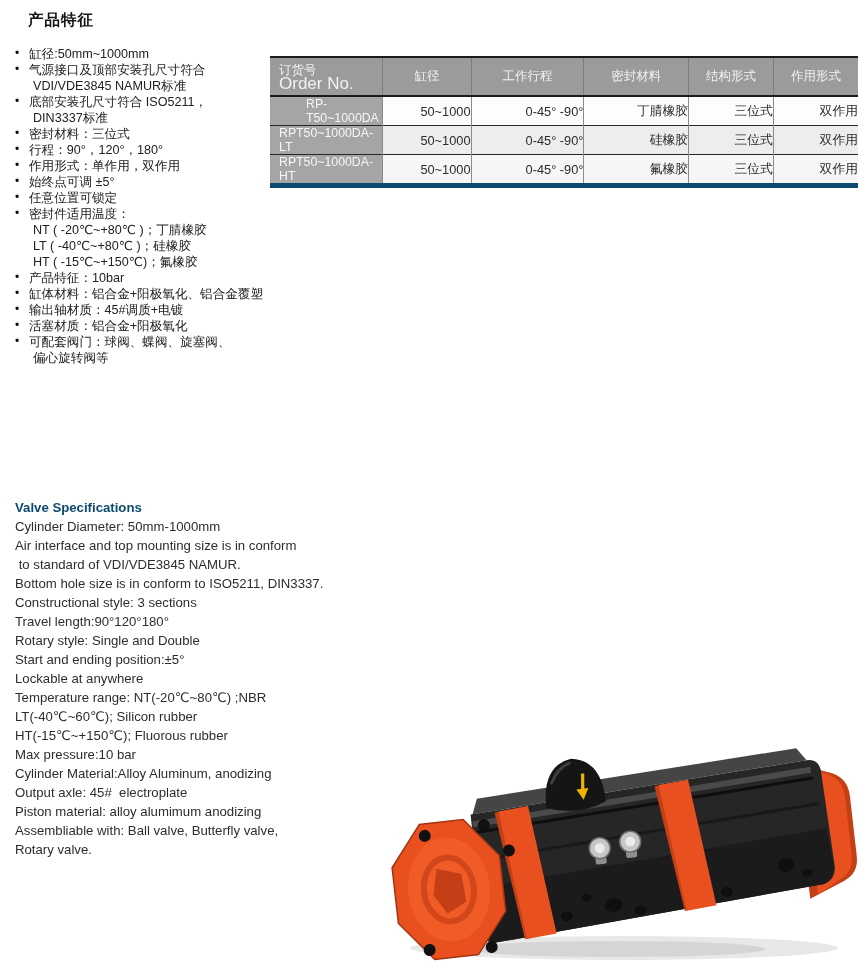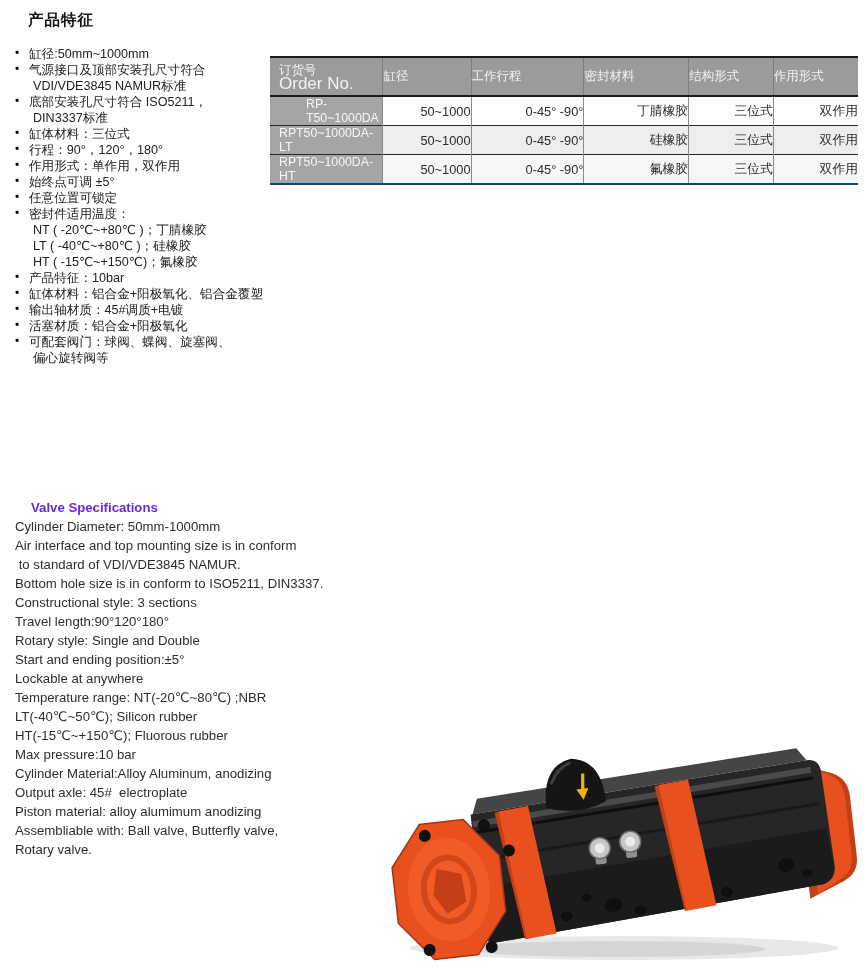--- a/index.html
+++ b/index.html
@@ -31,25 +31,25 @@
   .feat-line{position:relative;padding-left:15px;}
   .feat-line.cont{padding-left:19px;}
   .feat-line .dot{
     position:absolute;left:1px;top:-1px;font-size:12px;color:#111;
   }
 
   
   .spec-table-wrap{position:absolute;left:270px;top:56px;width:588px;}
   table.spec{
     width:100%;border-collapse:collapse;table-layout:fixed;
-    border-top:2px solid #1b1b1b;border-bottom:2px solid #0c4a6e;
+    border-top:2px solid #1b1b1b;border-bottom:5px solid #0c4a6e;
   }
   table.spec th{
     background:var(--table-header-bg);color:#f2f2f2;font-weight:normal;
-    height:39px;font-size:12.5px;text-align:left;vertical-align:middle;
+    height:39px;font-size:12.5px;text-align:center;vertical-align:middle;
     border-bottom:2px solid #1b1b1b;border-left:1px solid #7e7e7e;
   }
   table.spec th:first-child{border-left:none;text-align:left;padding-left:9px;}
   table.spec th .h-zh{font-size:12.5px;line-height:14px;}
   table.spec th .h-en{font-size:17px;line-height:13px;}
   table.spec td{
     height:22px;font-size:12.8px;text-align:right;vertical-align:middle;
     color:#2c2c2c;border-left:1px solid #8a8a8a;border-top:1.5px solid #262626;
   }
   table.spec tr:first-child td{border-top:none;padding-left:36px;}
@@ -66,21 +66,21 @@
   table.spec col.c3{width:19.2%;}
   table.spec col.c4{width:17.8%;}
   table.spec col.c5{width:14.4%;}
   table.spec col.c6{width:14.4%;}
 
   
   .valve-specs{
     position:absolute;left:15px;top:498px;width:370px;
     font-size:13.2px;line-height:19px;color:#2d2d2d;
   }
-  .valve-specs .heading{font-weight:bold;color:#6d28d9;margin-left:16px;}
+  .valve-specs .heading{font-weight:bold;color:#0c4a6e;}
   .eng-line{white-space:pre-wrap;}
 
   
   .figure{position:absolute;left:376px;top:738px;width:488px;height:234px;}
   .figure svg{width:100%;height:100%;display:block;}
   .f-orange{fill:var(--actuator-orange);}
   .f-orange-hi{fill:#f05b26;}
   .f-orange-dk{fill:#c43f16;}
   .f-body{fill:#262626;}
   .f-top{fill:#454545;}
@@ -93,21 +93,21 @@
 <div class="page">
 
   <div class="page-title">产品特征</div>
 
   <div class="features">
       <div class="feat-line"><span class="dot">•</span><span>缸径:50mm~1000mm</span></div>
       <div class="feat-line"><span class="dot">•</span><span>气源接口及顶部安装孔尺寸符合</span></div>
       <div class="feat-line cont"><span>VDI/VDE3845 NAMUR标准</span></div>
       <div class="feat-line"><span class="dot">•</span><span>底部安装孔尺寸符合 ISO5211，</span></div>
       <div class="feat-line cont"><span>DIN3337标准</span></div>
-      <div class="feat-line"><span class="dot">•</span><span>缸体材料：三位式</span></div>
+      <div class="feat-line"><span class="dot">•</span><span>密封材料：三位式</span></div>
       <div class="feat-line"><span class="dot">•</span><span>行程：90°，120°，180°</span></div>
       <div class="feat-line"><span class="dot">•</span><span>作用形式：单作用，双作用</span></div>
       <div class="feat-line"><span class="dot">•</span><span>始终点可调 ±5°</span></div>
       <div class="feat-line"><span class="dot">•</span><span>任意位置可锁定</span></div>
       <div class="feat-line"><span class="dot">•</span><span>密封件适用温度：</span></div>
       <div class="feat-line cont"><span>NT ( -20℃~+80℃ )；丁腈橡胶</span></div>
       <div class="feat-line cont"><span>LT ( -40℃~+80℃ )；硅橡胶</span></div>
       <div class="feat-line cont"><span>HT ( -15℃~+150℃)；氟橡胶</span></div>
       <div class="feat-line"><span class="dot">•</span><span>产品特征：10bar</span></div>
       <div class="feat-line"><span class="dot">•</span><span>缸体材料：铝合金+阳极氧化、铝合金覆塑</span></div>
@@ -175,21 +175,21 @@
         <div class="eng-line">Cylinder Diameter: 50mm-1000mm</div>
         <div class="eng-line">Air interface and top mounting size is in conform</div>
         <div class="eng-line"> to standard of VDI/VDE3845 NAMUR.</div>
         <div class="eng-line">Bottom hole size is in conform to ISO5211, DIN3337.</div>
         <div class="eng-line">Constructional style: 3 sections</div>
         <div class="eng-line">Travel length:90°120°180°</div>
         <div class="eng-line">Rotary style: Single and Double</div>
         <div class="eng-line">Start and ending position:±5°</div>
         <div class="eng-line">Lockable at anywhere</div>
         <div class="eng-line">Temperature range: NT(-20℃~80℃) ;NBR</div>
-        <div class="eng-line">LT(-40℃~50℃); Silicon rubber</div>
+        <div class="eng-line">LT(-40℃~60℃); Silicon rubber</div>
         <div class="eng-line">HT(-15℃~+150℃); Fluorous rubber</div>
         <div class="eng-line">Max pressure:10 bar</div>
         <div class="eng-line">Cylinder Material:Alloy Aluminum, anodizing</div>
         <div class="eng-line">Output axle: 45#  electroplate</div>
         <div class="eng-line">Piston material: alloy alumimum anodizing</div>
         <div class="eng-line">Assembliable with: Ball valve, Butterfly valve,</div>
         <div class="eng-line">Rotary valve.</div>
       </div>
   </div>
 

